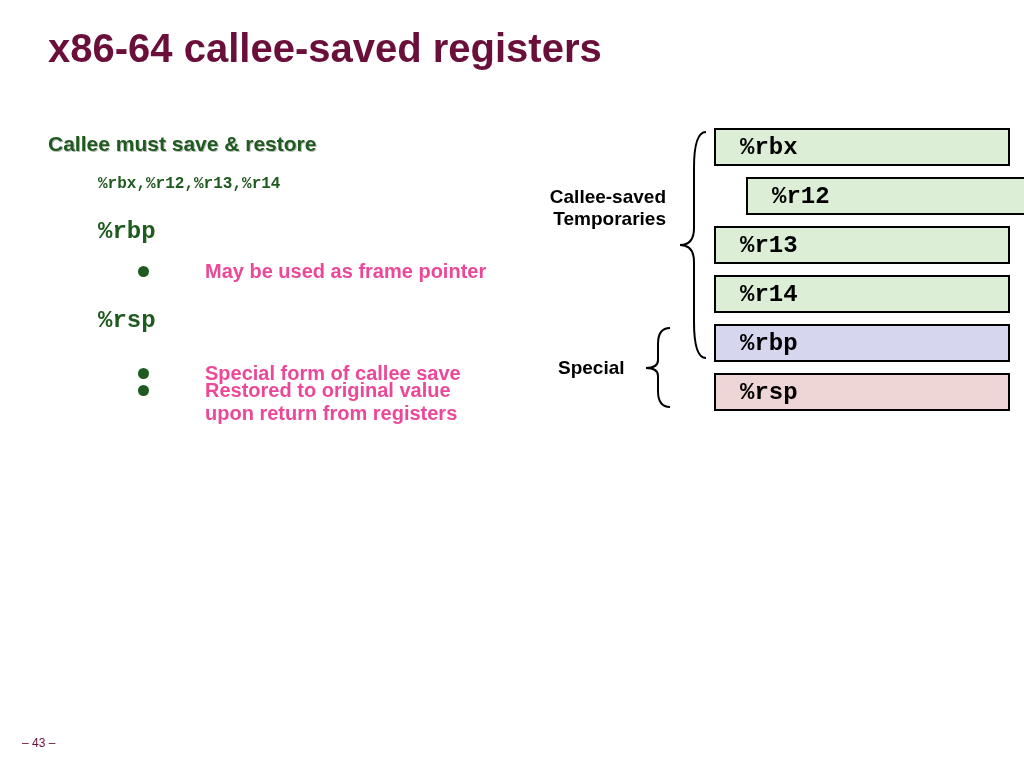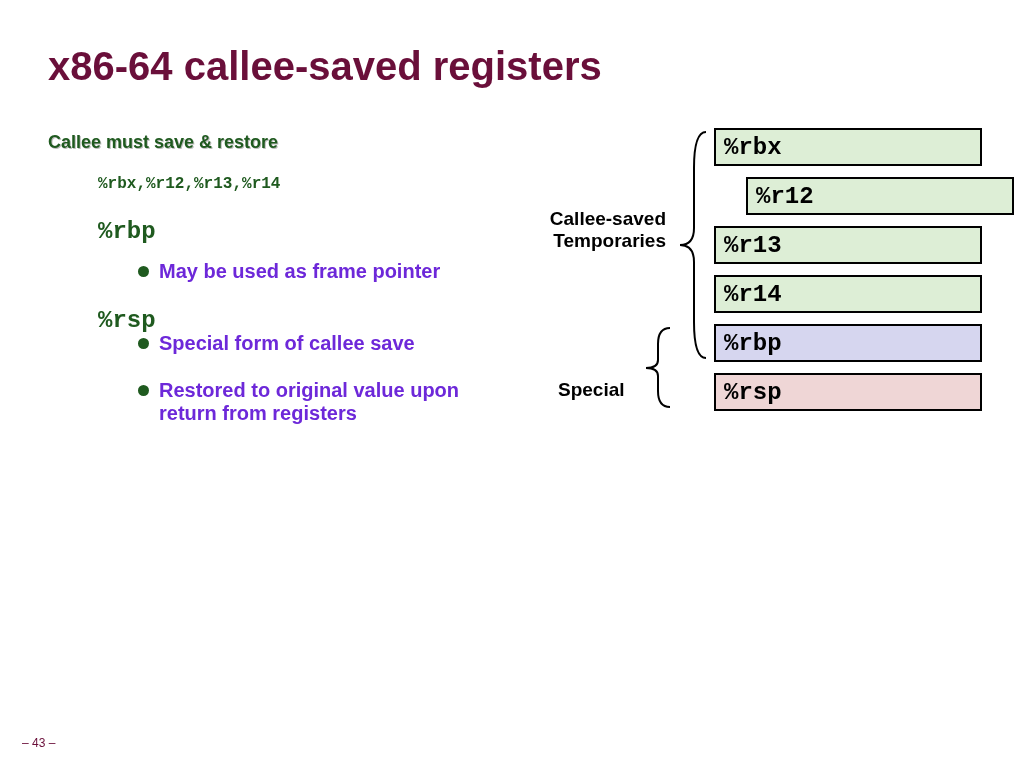--- a/index.html
+++ b/index.html
@@ -5,29 +5,29 @@
   * { margin: 0; padding: 0; box-sizing: border-box; }
   body {
     width: 1024px; height: 768px;
     background: #fff;
     font-family: Arial, Helvetica, sans-serif;
     position: relative;
     overflow: hidden;
   }
   .title {
     position: absolute;
-    top: 44px; left: 48px;
+    top: 26px; left: 48px;
     font-size: 40px;
     font-weight: bold;
     color: #6a0f3a;
   }
   .subtitle {
     position: absolute;
     top: 132px; left: 48px;
-    font-size: 18px;
+    font-size: 21px;
     font-weight: bold;
     color: #1f5a1f;
     text-shadow: 1px 1px 0 #bbb;
   }
   .reglist {
     position: absolute;
     top: 175px; left: 98px;
     font-family: "Courier New", monospace;
     font-weight: bold;
     font-size: 16px;
@@ -49,83 +49,83 @@
     font-size: 24px;
     color: #1f5a1f;
   }
   .bullet {
     position: absolute;
     left: 138px;
     display: flex;
     align-items: flex-start;
     font-size: 20px;
     font-weight: bold;
-    color: #6d28d9;
+    color: #ec4899;
     width: 360px;
+    gap: 46px;
   }
   .bullet .dot {
     width: 11px; height: 11px;
     background: #1f5a1f;
     border-radius: 50%;
     margin-right: 10px;
     margin-top: 6px;
     flex: 0 0 auto;
   }
   .footer {
     position: absolute;
     left: 22px; bottom: 18px;
     font-size: 12px;
     color: #6a0f3a;
   }
   
   .regbox {
     position: absolute;
-    width: 268px; height: 38px;
+    width: 296px; height: 38px;
     border: 2px solid #000;
     font-family: "Courier New", monospace;
     font-weight: bold;
     font-size: 24px;
-    padding-left: 8px;
+    padding-left: 24px;
     display: flex;
     align-items: center;
   }
   .green  { background: #ddeed6; }
   .purple { background: #d6d6ef; }
   .pink   { background: #efd6d6; }
   
   .brace {
     position: absolute;
     stroke: #000;
     stroke-width: 2;
     fill: none;
   }
   .label {
     position: absolute;
     font-size: 19px;
     font-weight: bold;
     color: #000;
     text-align: right;
-    margin-top: 22px;
   }
 </style>
 </head>
 <body>
 
 <div class="title">x86-64 callee-saved registers</div>
 <div class="subtitle">Callee must save &amp; restore</div>
 <div class="reglist">%rbx,%r12,%r13,%r14</div>
 
 <div class="rbp-hdr">%rbp</div>
 <div class="bullet" style="top:260px">
   <span class="dot"></span>
   <span>May be used as frame pointer</span>
 </div>
 
 <div class="rsp-hdr">%rsp</div>
-<div class="bullet" style="top:332px">
+<div class="bullet" style="top:362px">
   <span class="dot"></span>
   <span>Special form of callee save</span>
 </div>
 <div class="bullet" style="top:379px">
   <span class="dot"></span>
   <span>Restored to original value upon return from registers</span>
 </div>
 
 <div class="regbox green" style="top:128px;left:714px">%rbx</div>
 <div class="regbox green" style="top:177px;left:746px">%r12</div>

